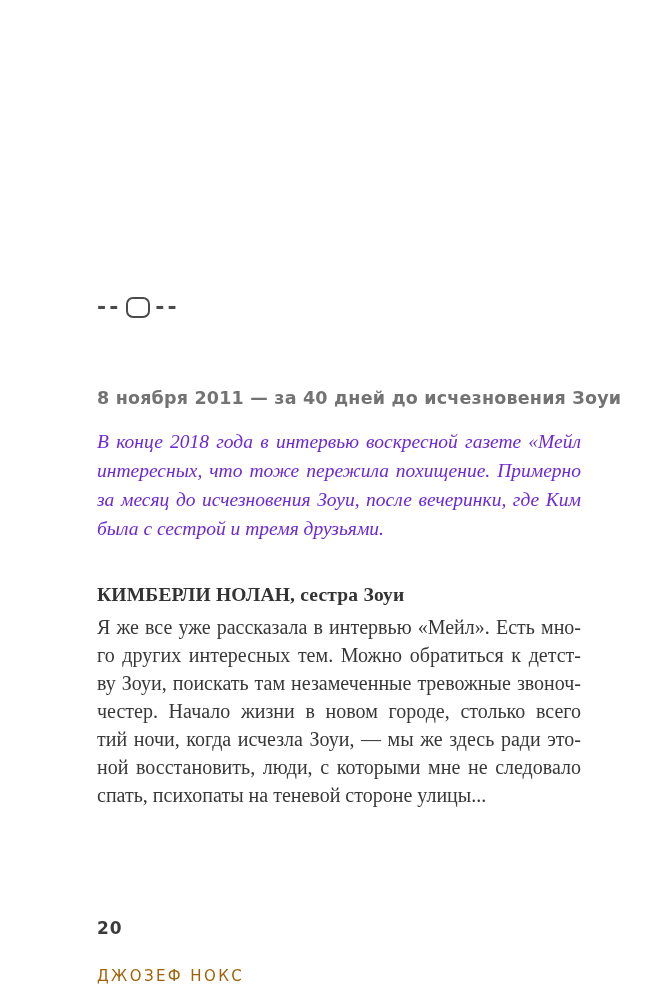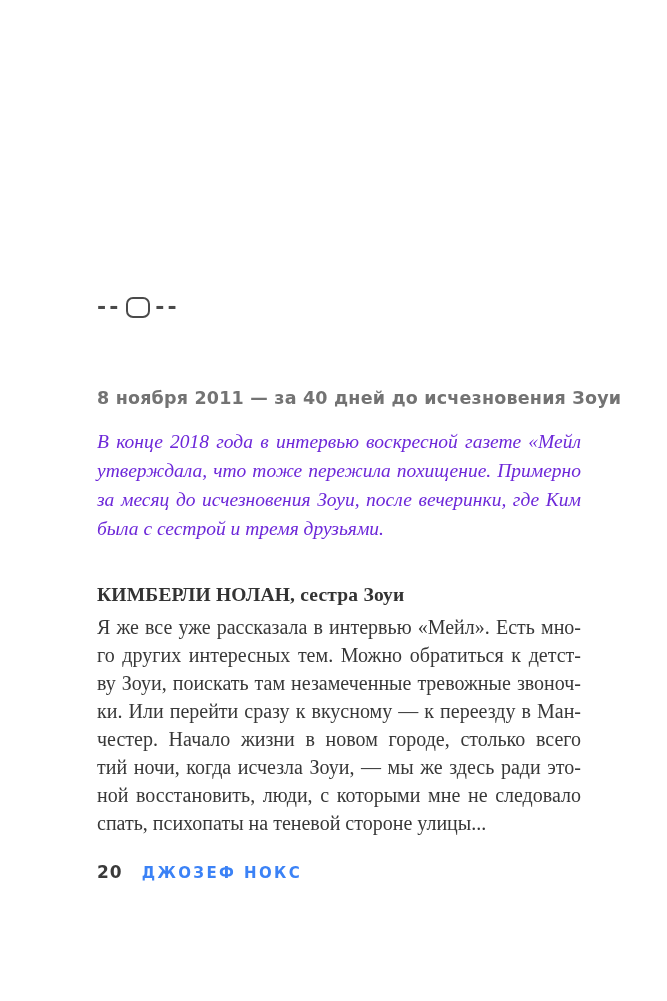--- a/index.html
+++ b/index.html
@@ -103,66 +103,66 @@
   .tline {
     text-align: justify;
     text-align-last: justify;
   }
   .tline-last {
     text-align-last: left;
   }
 
   
   .footer {
-    top: 862px;
+    top: 918px;
     display: flex;
     align-items: baseline;
-    gap: 19px;
+    gap: 29px;
+    flex-direction: column;
   }
   .page-number {
     font-family: "DejaVu Sans", sans-serif;
     font-weight: 700;
     font-size: 17px;
     color: #3a3a3a;
     letter-spacing: 1px;
   }
   .running-author {
     font-family: "DejaVu Sans", sans-serif;
-    font-weight: 700;
+    font-weight: 400;
     font-size: 15px;
-    color: #3b82f6;
+    color: #a16207;
     letter-spacing: 2.4px;
   }
 </style>
 </head>
 <body>
 
 <div class="page">
 
   <div class="col ornament">
     <span class="orn-dashes">--</span><span class="orn-box"></span><span class="orn-dashes">--</span>
   </div>
 
 
   <div class="col dateline">8 ноября 2011 — за 40 дней до исчезновения Зоуи</div>
 
   <div class="col intro">
       <div class="tline">В конце 2018 года в интервью воскресной газете «Мейл</div>
-      <div class="tline">утверждала, что тоже пережила похищение. Примерно</div>
+      <div class="tline">интересных, что тоже пережила похищение. Примерно</div>
       <div class="tline">за месяц до исчезновения Зоуи, после вечеринки, где Ким</div>
       <div class="tline tline-last">была с сестрой и тремя друзьями.</div>
     </div>
 
   <div class="col speaker-heading">КИМБЕРЛИ НОЛАН, сестра Зоуи</div>
 
   <div class="col monologue">
       <div class="tline">Я же все уже рассказала в интервью «Мейл». Есть мно-</div>
       <div class="tline">го других интересных тем. Можно обратиться к детст-</div>
       <div class="tline">ву Зоуи, поискать там незамеченные тревожные звоноч-</div>
-      <div class="tline">ки. Или перейти сразу к вкусному — к переезду в Ман-</div>
       <div class="tline">честер. Начало жизни в новом городе, столько всего</div>
       <div class="tline">тий ночи, когда исчезла Зоуи, — мы же здесь ради это-</div>
       <div class="tline">ной восстановить, люди, с которыми мне не следовало</div>
       <div class="tline tline-last">спать, психопаты на теневой стороне улицы...</div>
     </div>
 
   <div class="col footer">
     <span class="page-number">20</span>
     <span class="running-author">ДЖОЗЕФ НОКС</span>
   </div>

